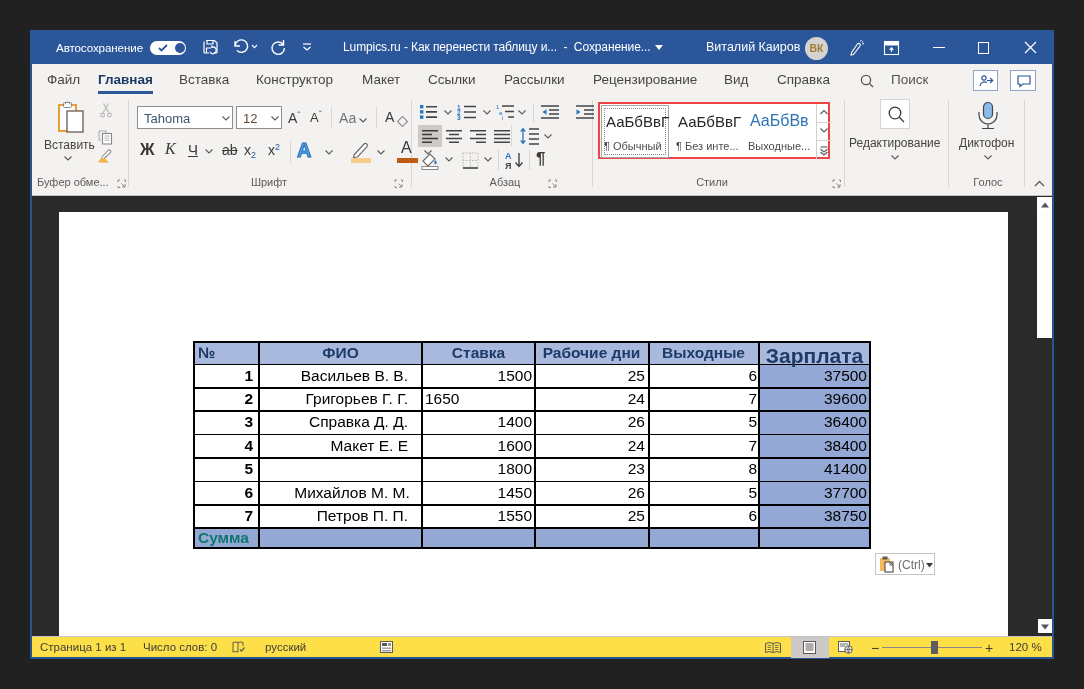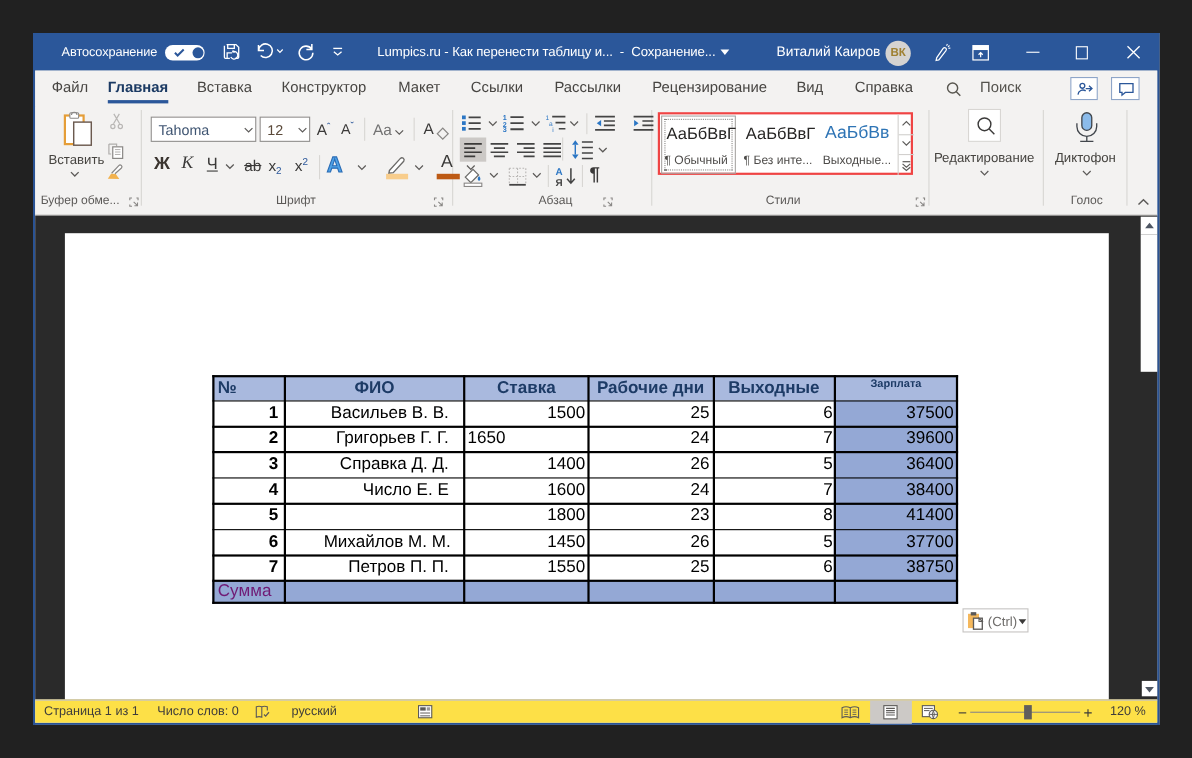--- a/index.html
+++ b/index.html
@@ -376,42 +376,42 @@
         <div class="hb" style="left:0;top:139.6px;width:678px"></div>
         <div class="hb" style="left:0;top:163px;width:678px"></div>
         <div class="hb" style="left:0;top:186.4px;width:678px"></div>
         <div class="hb" style="left:0;top:206px;width:678px;height:2px"></div>
 
         <div class="cell" style="left:5px;top:2.5px;font-weight:bold;color:#1d3b66;font-size:15.5px">№</div>
         <div class="cell" style="left:67px;top:2.5px;width:161px;text-align:center;font-weight:bold;color:#1d3b66;font-size:15.5px">ФИО</div>
         <div class="cell" style="left:230px;top:2.5px;width:111px;text-align:center;font-weight:bold;color:#1d3b66;font-size:15.5px">Ставка</div>
         <div class="cell" style="left:343px;top:2.5px;width:111px;text-align:center;font-weight:bold;color:#1d3b66;font-size:15.5px">Рабочие дни</div>
         <div class="cell" style="left:456px;top:2.5px;width:109px;text-align:center;font-weight:bold;color:#1d3b66;font-size:15.5px">Выходные</div>
-        <div class="cell" style="left:567px;top:2.5px;width:109px;text-align:center;font-weight:bold;color:#1d3b66;font-size:10px">Зарплата</div>
+        <div class="cell" style="left:567px;top:2.5px;width:109px;text-align:center;font-weight:bold;color:#1d3b66;font-size:21px">Зарплата</div>
 
         <div class="cell" style="left:2px;top:22.5px;width:58px;height:23.4px;line-height:23.4px;text-align:right;font-weight:bold">1</div>
         <div class="cell" style="left:67px;top:22.5px;width:148px;height:23.4px;line-height:23.4px;text-align:right">Васильев В. В.</div>
         <div class="cell" style="left:232px;top:22.5px;width:107px;height:23.4px;line-height:23.4px;text-align:right">1500</div>
         <div class="cell" style="left:345px;top:22.5px;width:107px;height:23.4px;line-height:23.4px;text-align:right">25</div>
         <div class="cell" style="left:458px;top:22.5px;width:106px;height:23.4px;line-height:23.4px;text-align:right">6</div>
         <div class="cell" style="left:569px;top:22.5px;width:105px;height:23.4px;line-height:23.4px;text-align:right">37500</div>
         <div class="cell" style="left:2px;top:45.9px;width:58px;height:23.4px;line-height:23.4px;text-align:right;font-weight:bold">2</div>
         <div class="cell" style="left:67px;top:45.9px;width:148px;height:23.4px;line-height:23.4px;text-align:right">Григорьев Г. Г.</div>
         <div class="cell" style="left:232px;top:45.9px;width:107px;height:23.4px;line-height:23.4px;">1650</div>
         <div class="cell" style="left:345px;top:45.9px;width:107px;height:23.4px;line-height:23.4px;text-align:right">24</div>
         <div class="cell" style="left:458px;top:45.9px;width:106px;height:23.4px;line-height:23.4px;text-align:right">7</div>
         <div class="cell" style="left:569px;top:45.9px;width:105px;height:23.4px;line-height:23.4px;text-align:right">39600</div>
         <div class="cell" style="left:2px;top:69.3px;width:58px;height:23.4px;line-height:23.4px;text-align:right;font-weight:bold">3</div>
         <div class="cell" style="left:67px;top:69.3px;width:148px;height:23.4px;line-height:23.4px;text-align:right">Справка Д. Д.</div>
         <div class="cell" style="left:232px;top:69.3px;width:107px;height:23.4px;line-height:23.4px;text-align:right">1400</div>
         <div class="cell" style="left:345px;top:69.3px;width:107px;height:23.4px;line-height:23.4px;text-align:right">26</div>
         <div class="cell" style="left:458px;top:69.3px;width:106px;height:23.4px;line-height:23.4px;text-align:right">5</div>
         <div class="cell" style="left:569px;top:69.3px;width:105px;height:23.4px;line-height:23.4px;text-align:right">36400</div>
         <div class="cell" style="left:2px;top:92.7px;width:58px;height:23.4px;line-height:23.4px;text-align:right;font-weight:bold">4</div>
-        <div class="cell" style="left:67px;top:92.7px;width:148px;height:23.4px;line-height:23.4px;text-align:right">Число Е. Е</div>
+        <div class="cell" style="left:67px;top:92.7px;width:148px;height:23.4px;line-height:23.4px;text-align:right">Макет Е. Е</div>
         <div class="cell" style="left:232px;top:92.7px;width:107px;height:23.4px;line-height:23.4px;text-align:right">1600</div>
         <div class="cell" style="left:345px;top:92.7px;width:107px;height:23.4px;line-height:23.4px;text-align:right">24</div>
         <div class="cell" style="left:458px;top:92.7px;width:106px;height:23.4px;line-height:23.4px;text-align:right">7</div>
         <div class="cell" style="left:569px;top:92.7px;width:105px;height:23.4px;line-height:23.4px;text-align:right">38400</div>
         <div class="cell" style="left:2px;top:116.1px;width:58px;height:23.4px;line-height:23.4px;text-align:right;font-weight:bold">5</div>
         <div class="cell" style="left:232px;top:116.1px;width:107px;height:23.4px;line-height:23.4px;text-align:right">1800</div>
         <div class="cell" style="left:345px;top:116.1px;width:107px;height:23.4px;line-height:23.4px;text-align:right">23</div>
         <div class="cell" style="left:458px;top:116.1px;width:106px;height:23.4px;line-height:23.4px;text-align:right">8</div>
         <div class="cell" style="left:569px;top:116.1px;width:105px;height:23.4px;line-height:23.4px;text-align:right">41400</div>
         <div class="cell" style="left:2px;top:139.5px;width:58px;height:23.4px;line-height:23.4px;text-align:right;font-weight:bold">6</div>
@@ -419,21 +419,21 @@
         <div class="cell" style="left:232px;top:139.5px;width:107px;height:23.4px;line-height:23.4px;text-align:right">1450</div>
         <div class="cell" style="left:345px;top:139.5px;width:107px;height:23.4px;line-height:23.4px;text-align:right">26</div>
         <div class="cell" style="left:458px;top:139.5px;width:106px;height:23.4px;line-height:23.4px;text-align:right">5</div>
         <div class="cell" style="left:569px;top:139.5px;width:105px;height:23.4px;line-height:23.4px;text-align:right">37700</div>
         <div class="cell" style="left:2px;top:162.9px;width:58px;height:23.4px;line-height:23.4px;text-align:right;font-weight:bold">7</div>
         <div class="cell" style="left:67px;top:162.9px;width:148px;height:23.4px;line-height:23.4px;text-align:right">Петров П. П.</div>
         <div class="cell" style="left:232px;top:162.9px;width:107px;height:23.4px;line-height:23.4px;text-align:right">1550</div>
         <div class="cell" style="left:345px;top:162.9px;width:107px;height:23.4px;line-height:23.4px;text-align:right">25</div>
         <div class="cell" style="left:458px;top:162.9px;width:106px;height:23.4px;line-height:23.4px;text-align:right">6</div>
         <div class="cell" style="left:569px;top:162.9px;width:105px;height:23.4px;line-height:23.4px;text-align:right">38750</div>
-        <div class="cell" style="left:5px;top:188px;font-weight:normal;color:#701a75;font-size:15.5px">Сумма</div>
+        <div class="cell" style="left:5px;top:188px;font-weight:bold;color:#0f766e;font-size:15.5px">Сумма</div>
       </div>
 
       <div class="abs" style="left:816px;top:341px;width:60px;height:22px;background:#fff;border:1px solid #c6c4c2">
         <svg class="abs" style="left:3px;top:2px" width="17" height="17" viewBox="0 0 17 17">
           <rect x="1" y="2" width="10" height="13" fill="#f5b85c"></rect>
           <rect x="3.5" y="0.5" width="5" height="3" fill="#5c5a58"></rect>
           <rect x="6" y="6" width="8" height="10" fill="#fff" stroke="#5c5a58" stroke-width="1.2"></rect>
           <path d="M11 6 L14 9 L11 9 Z" fill="#fff" stroke="#5c5a58" stroke-width="1"></path>
         </svg>
         <div class="abs" style="left:22px;top:4px;font-size:12px;color:#6e6c6a">(Ctrl)</div>

